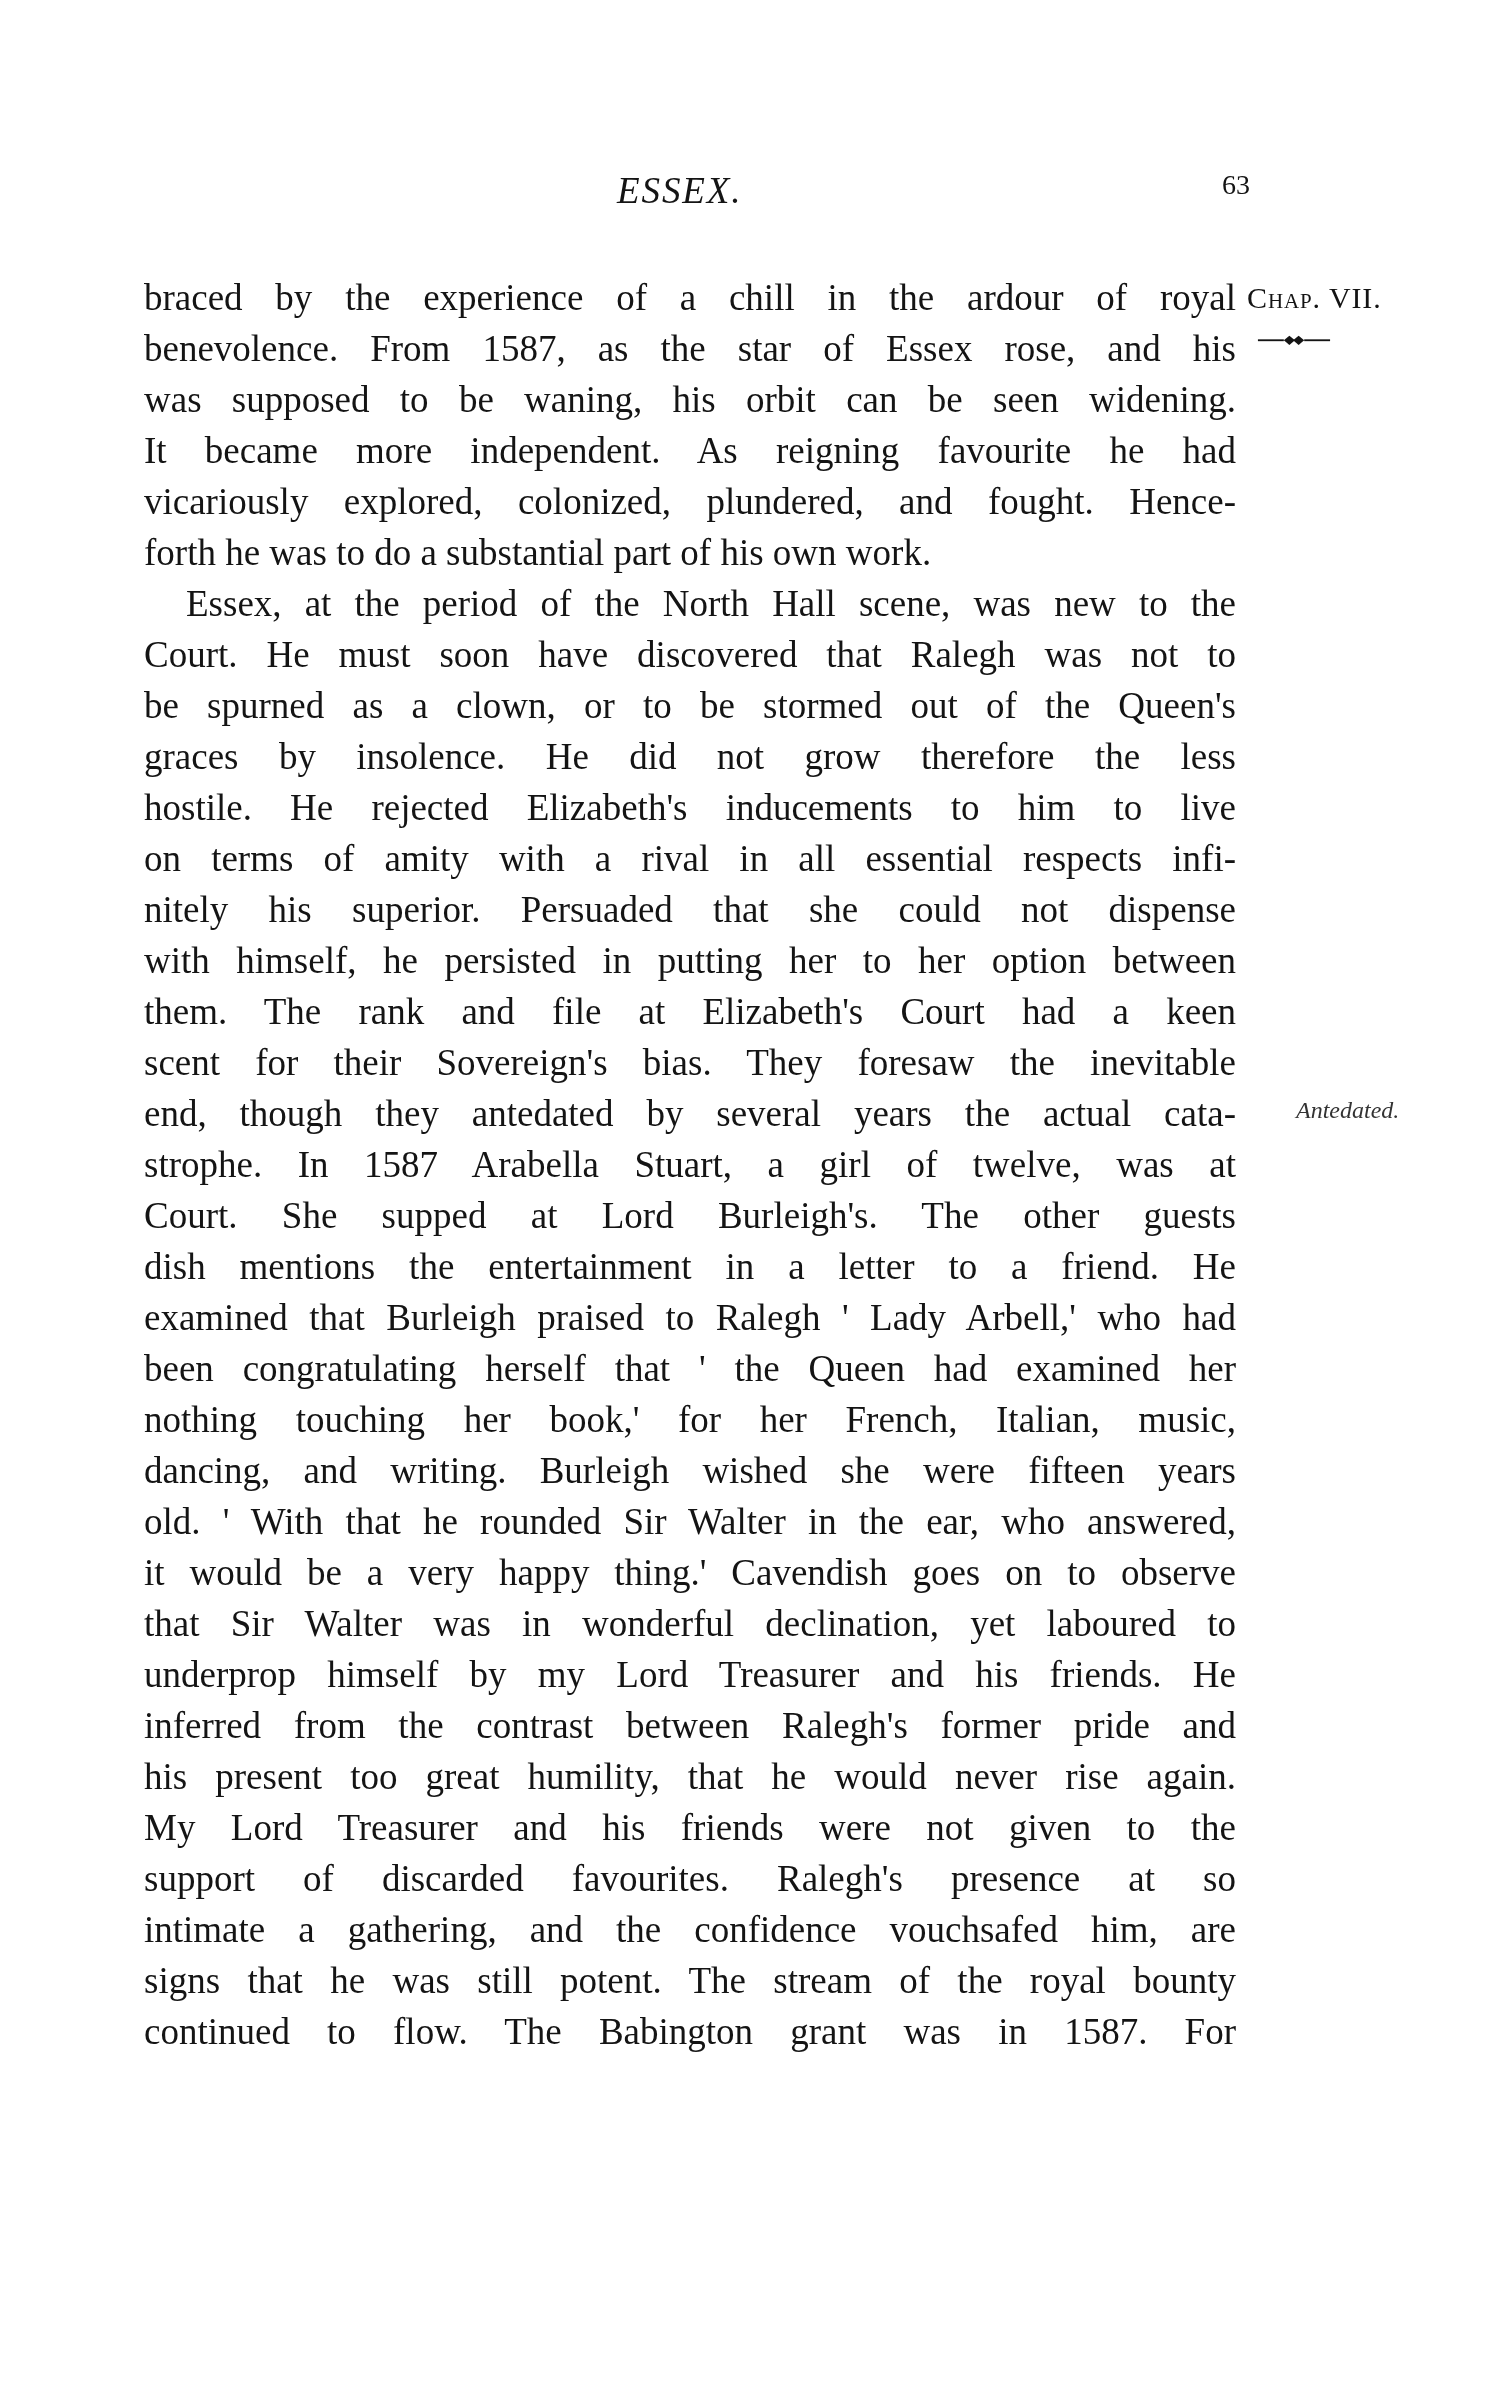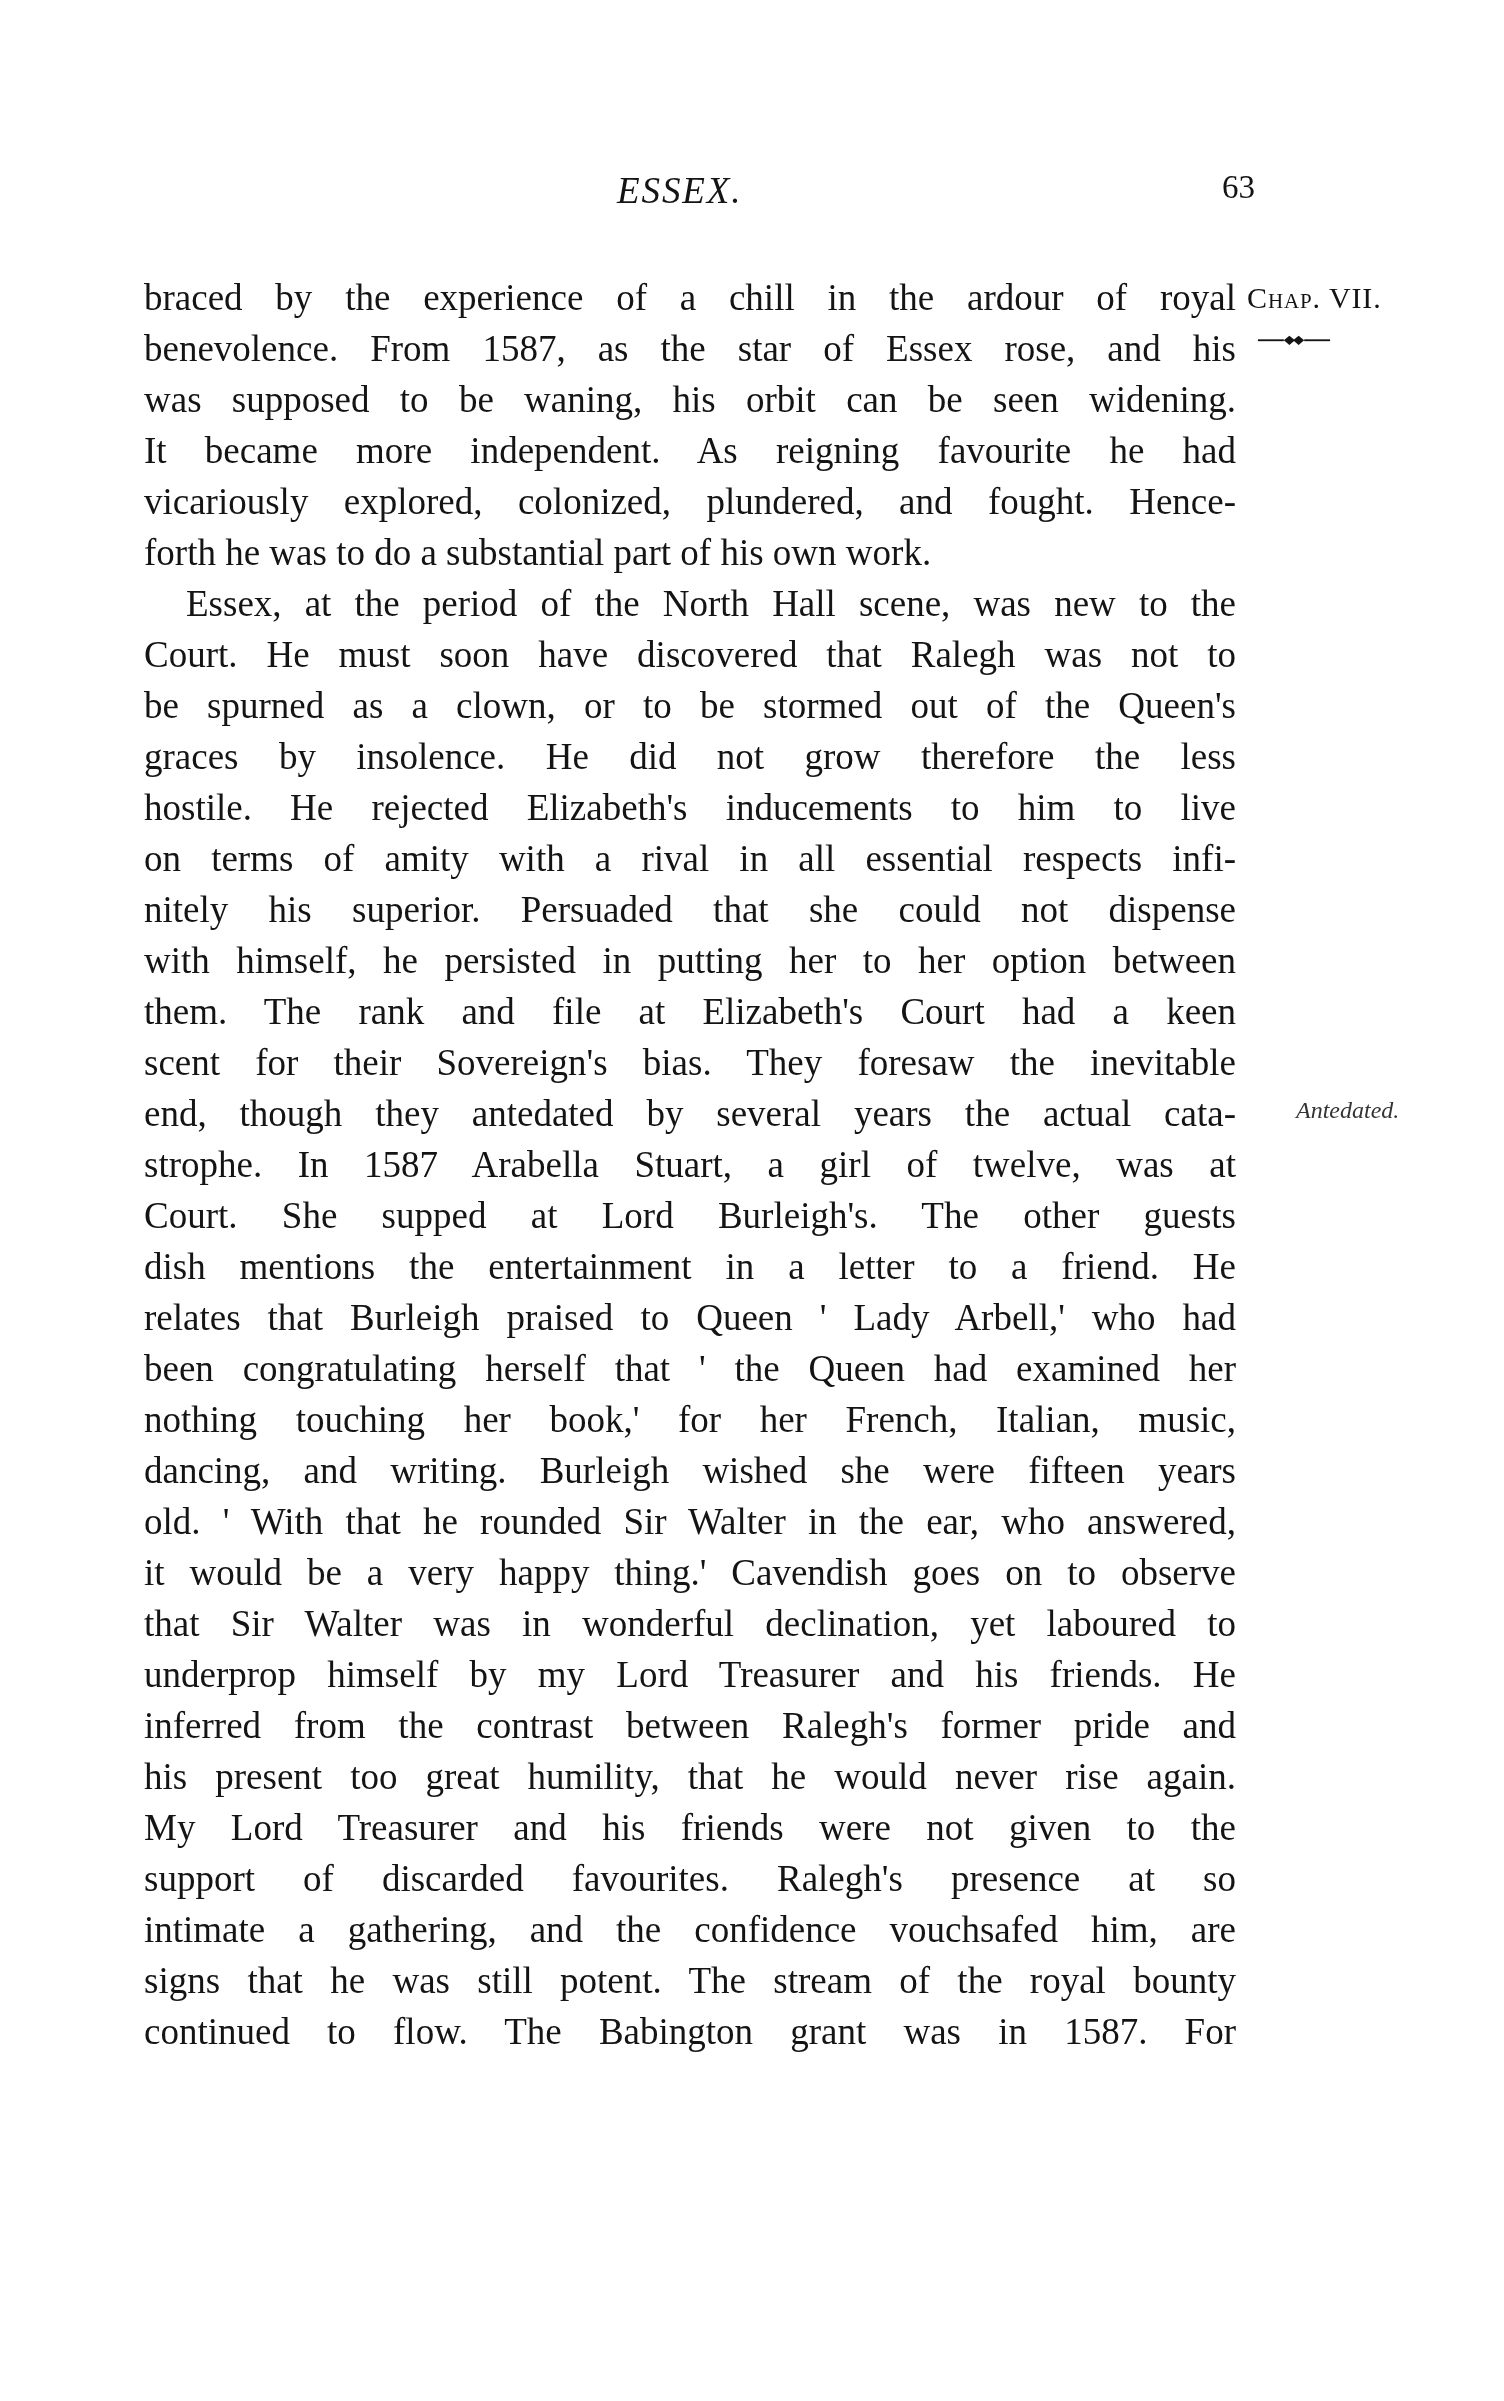--- a/index.html
+++ b/index.html
@@ -1,20 +1,20 @@
 <!DOCTYPE html>
 <html style="font-size:15px"><head>
 <meta charset="utf-8">
 <style>
   html, body { margin: 0; padding: 0; background: #ffffff; }
   body { width: 1505px; height: 2401px; position: relative; overflow: hidden;
          font-family: "Liberation Serif", "DejaVu Serif", serif; color: #141414; }
   .running-head { position: absolute; top: 169px; left: 0; width: 1505px; height: 56px; padding-left: 20px; }
   .running-title { position: absolute; left: 617px; top: 0; font-style: italic; font-size: 37px; letter-spacing: 1.9px; }
-  .page-number { position: absolute; left: 1222px; top: 0; font-size: 33px; }
+  .page-number { position: absolute; left: 1222px; top: 0; font-size: 28px; }
   .body-text { position: absolute; left: 144px; top: 272px; width: 1092px; }
   .line { height: 51px; line-height: 51px; font-size: 37px; white-space: nowrap;
           text-align: justify; text-align-last: justify; overflow: visible; }
   .line.last { text-align-last: left; }
   .line.indent { padding-left: 42px; }
   .margin-note { position: absolute; font-size: 28px; }
   .chap-note { left: 1247px; top: 272px; height: 51px; line-height: 51px; font-variant: small-caps; font-size: 30px; letter-spacing: 0.9px; }
   .ornament { position: absolute; left: 1256px; top: 331px; width: 76px; height: 18.5px; }
   .antedated { left: 1296px; top: 1085px; height: 51px; line-height: 51px; font-style: italic; font-size: 24px; color: #333; }
 </style>
@@ -49,21 +49,21 @@
   <div class="line">hostile.  He rejected Elizabeth's inducements to him to live</div>
   <div class="line">on terms of amity with a rival in all essential respects infi-</div>
   <div class="line">nitely his superior.  Persuaded that she could not dispense</div>
   <div class="line">with himself, he persisted in putting her to her option between</div>
   <div class="line">them.  The rank and file at Elizabeth's Court had a keen</div>
   <div class="line">scent for their Sovereign's bias.  They foresaw the inevitable</div>
   <div class="line">end, though they antedated by several years the actual cata-</div>
   <div class="line">strophe.  In 1587 Arabella Stuart, a girl of twelve, was at</div>
   <div class="line">Court.  She supped at Lord Burleigh's.  The other guests</div>
   <div class="line">dish mentions the entertainment in a letter to a friend.  He</div>
-  <div class="line">relates that Burleigh praised to Queen ' Lady Arbell,' who had</div>
+  <div class="line">examined that Burleigh praised to Ralegh ' Lady Arbell,' who had</div>
   <div class="line">been congratulating herself that ' the Queen had examined her</div>
   <div class="line">nothing touching her book,' for her French, Italian, music,</div>
   <div class="line">dancing, and writing.  Burleigh wished she were fifteen years</div>
   <div class="line">old.  ' With that he rounded Sir Walter in the ear, who answered,</div>
   <div class="line">it would be a very happy thing.'  Cavendish goes on to observe</div>
   <div class="line">that Sir Walter was in wonderful declination, yet laboured to</div>
   <div class="line">underprop himself by my Lord Treasurer and his friends.  He</div>
   <div class="line">inferred from the contrast between Ralegh's former pride and</div>
   <div class="line">his present too great humility, that he would never rise again.</div>
   <div class="line">My Lord Treasurer and his friends were not given to the</div>

